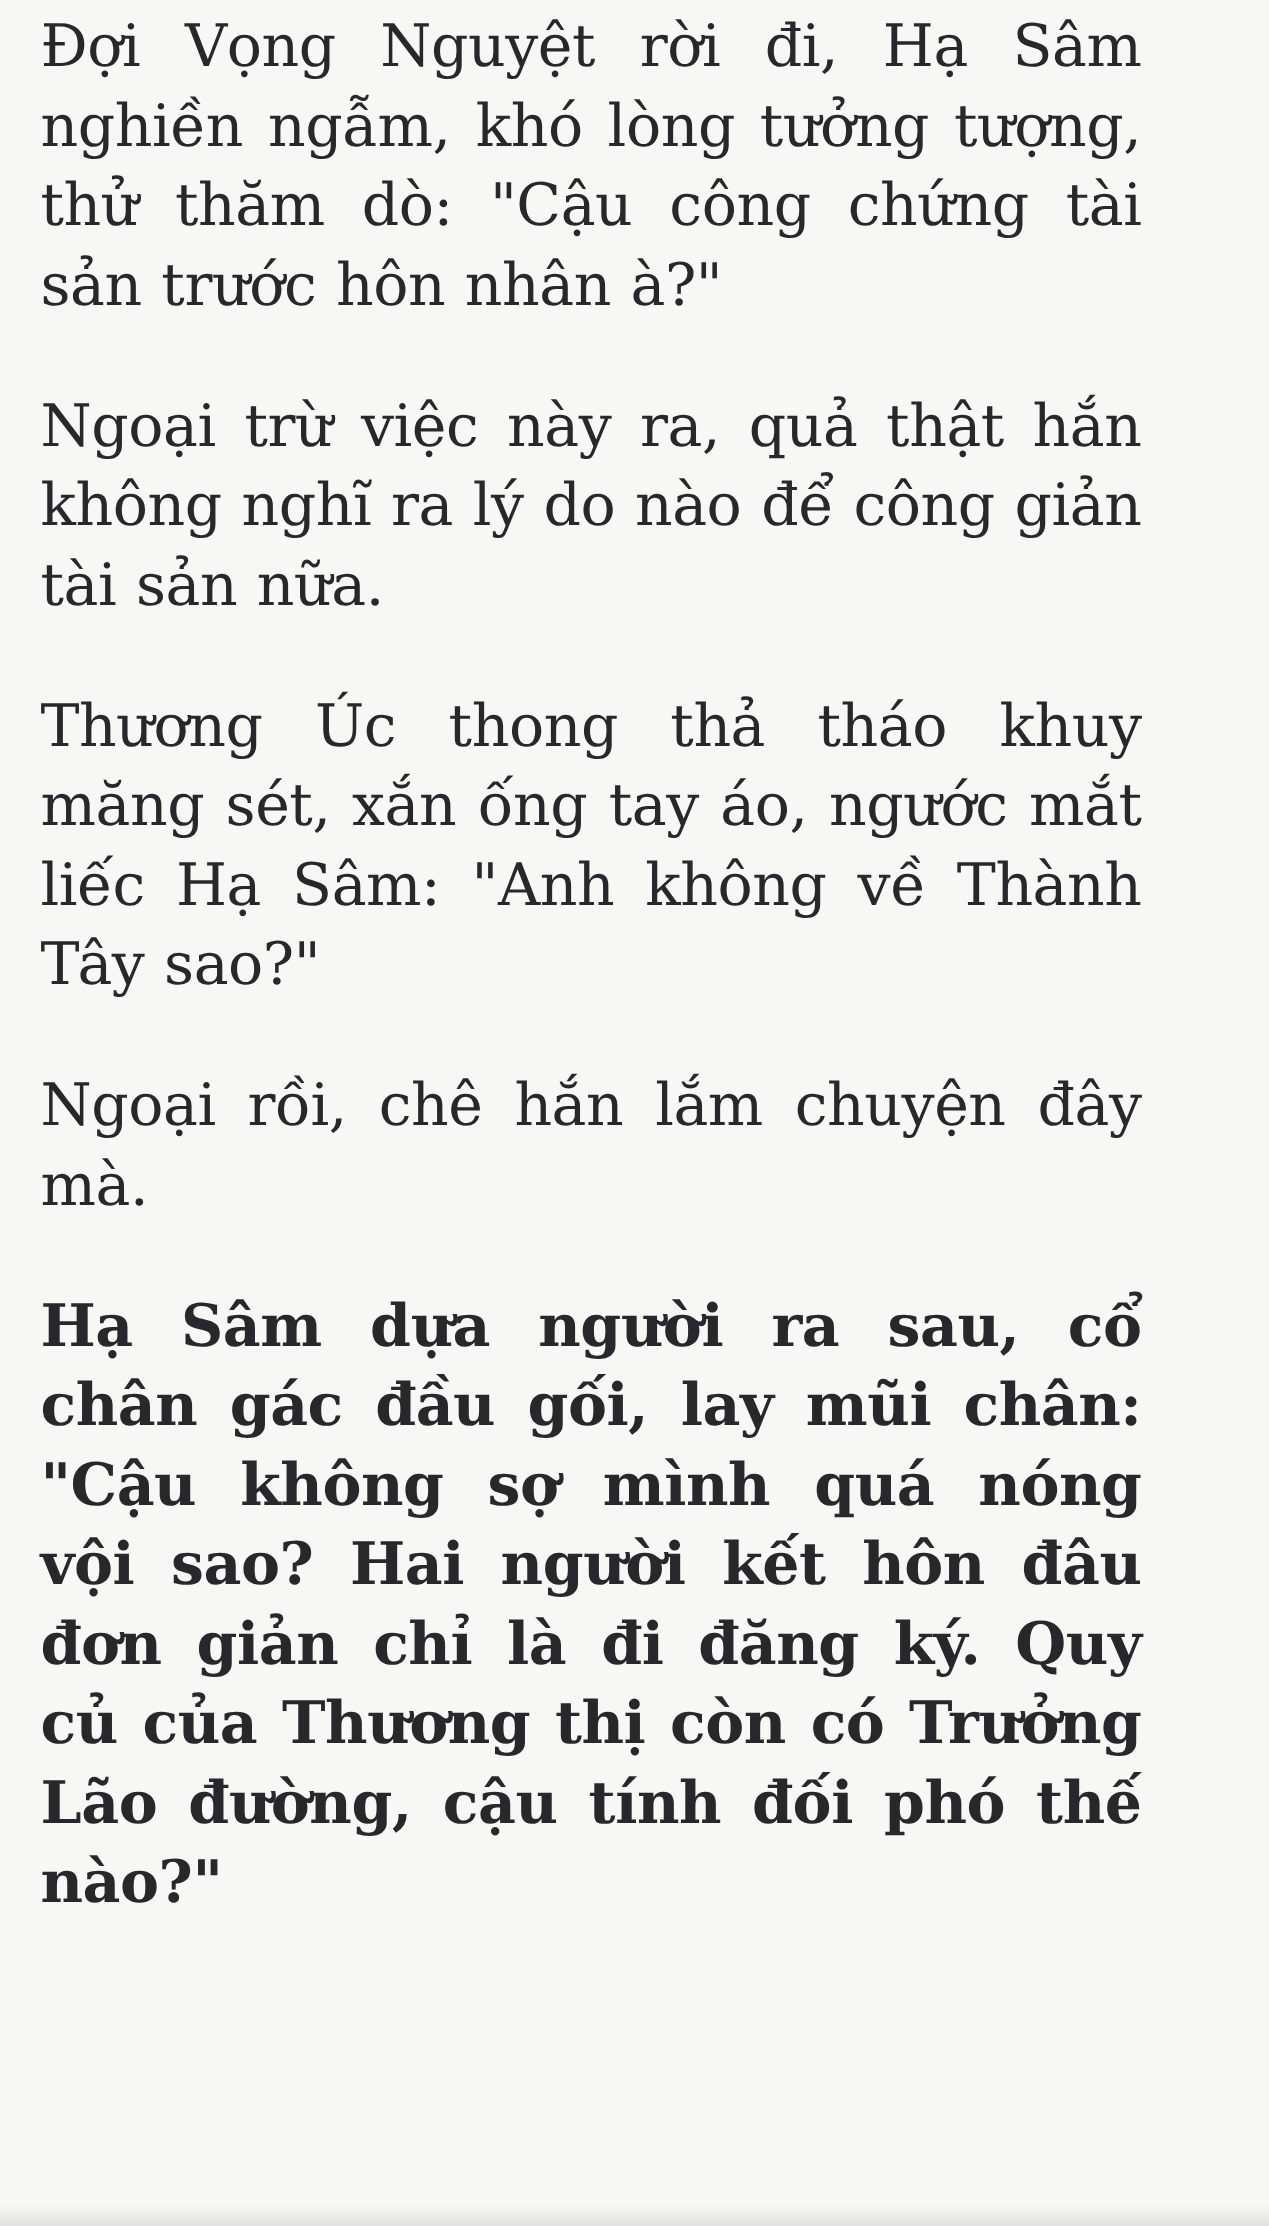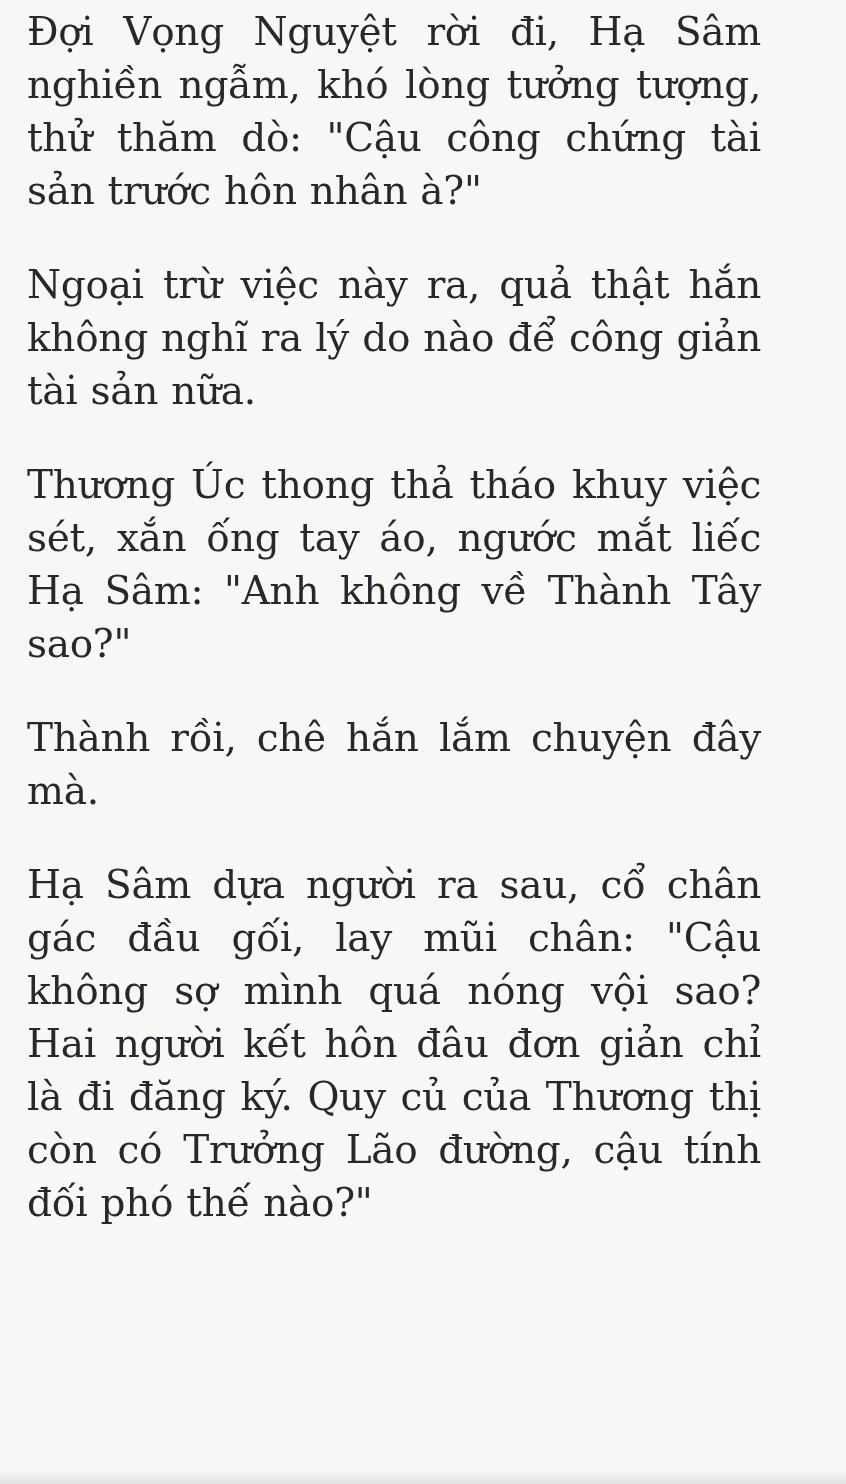--- a/index.html
+++ b/index.html
@@ -23,35 +23,36 @@
     margin: 0 0 41px 0;
     font-size: 39px;
     line-height: 53px;
     text-align: justify;
     text-justify: inter-word;
     letter-spacing: -0.3px;
     word-spacing: 1px;
   }
   .para:last-child {
     margin-bottom: 0;
+    font-weight: bold;
   }
   .bottom-edge {
     position: absolute;
     left: 0;
     bottom: 0;
     width: 846px;
     height: 14px;
     background: linear-gradient(to bottom, rgba(120,120,118,0) 0%, rgba(120,120,118,0.18) 100%);
     pointer-events: none;
   }
 </style>
 </head>
 <body style="background: rgb(247, 247, 245); color: rgb(40, 40, 44);">
 
 <div class="reading-area">
     <p class="para">Đợi Vọng Nguyệt rời đi, Hạ Sâm nghiền ngẫm, khó lòng tưởng tượng, thử thăm dò: "Cậu công chứng tài sản trước hôn nhân à?"</p>
     <p class="para">Ngoại trừ việc này ra, quả thật hắn không nghĩ ra lý do nào để công giản tài sản nữa.</p>
-    <p class="para">Thương Úc thong thả tháo khuy việc sét, xắn ống tay áo, ngước mắt liếc Hạ Sâm: "Anh không về Thành Tây sao?"</p>
-    <p class="para">Thành rồi, chê hắn lắm chuyện đây mà.</p>
+    <p class="para">Thương Úc thong thả tháo khuy măng sét, xắn ống tay áo, ngước mắt liếc Hạ Sâm: "Anh không về Thành Tây sao?"</p>
+    <p class="para">Ngoại rồi, chê hắn lắm chuyện đây mà.</p>
     <p class="para">Hạ Sâm dựa người ra sau, cổ chân gác đầu gối, lay mũi chân: "Cậu không sợ mình quá nóng vội sao? Hai người kết hôn đâu đơn giản chỉ là đi đăng ký. Quy củ của Thương thị còn có Trưởng Lão đường, cậu tính đối phó thế nào?"</p>
   </div>
 
 <div class="bottom-edge"></div>
 
 </body></html>

